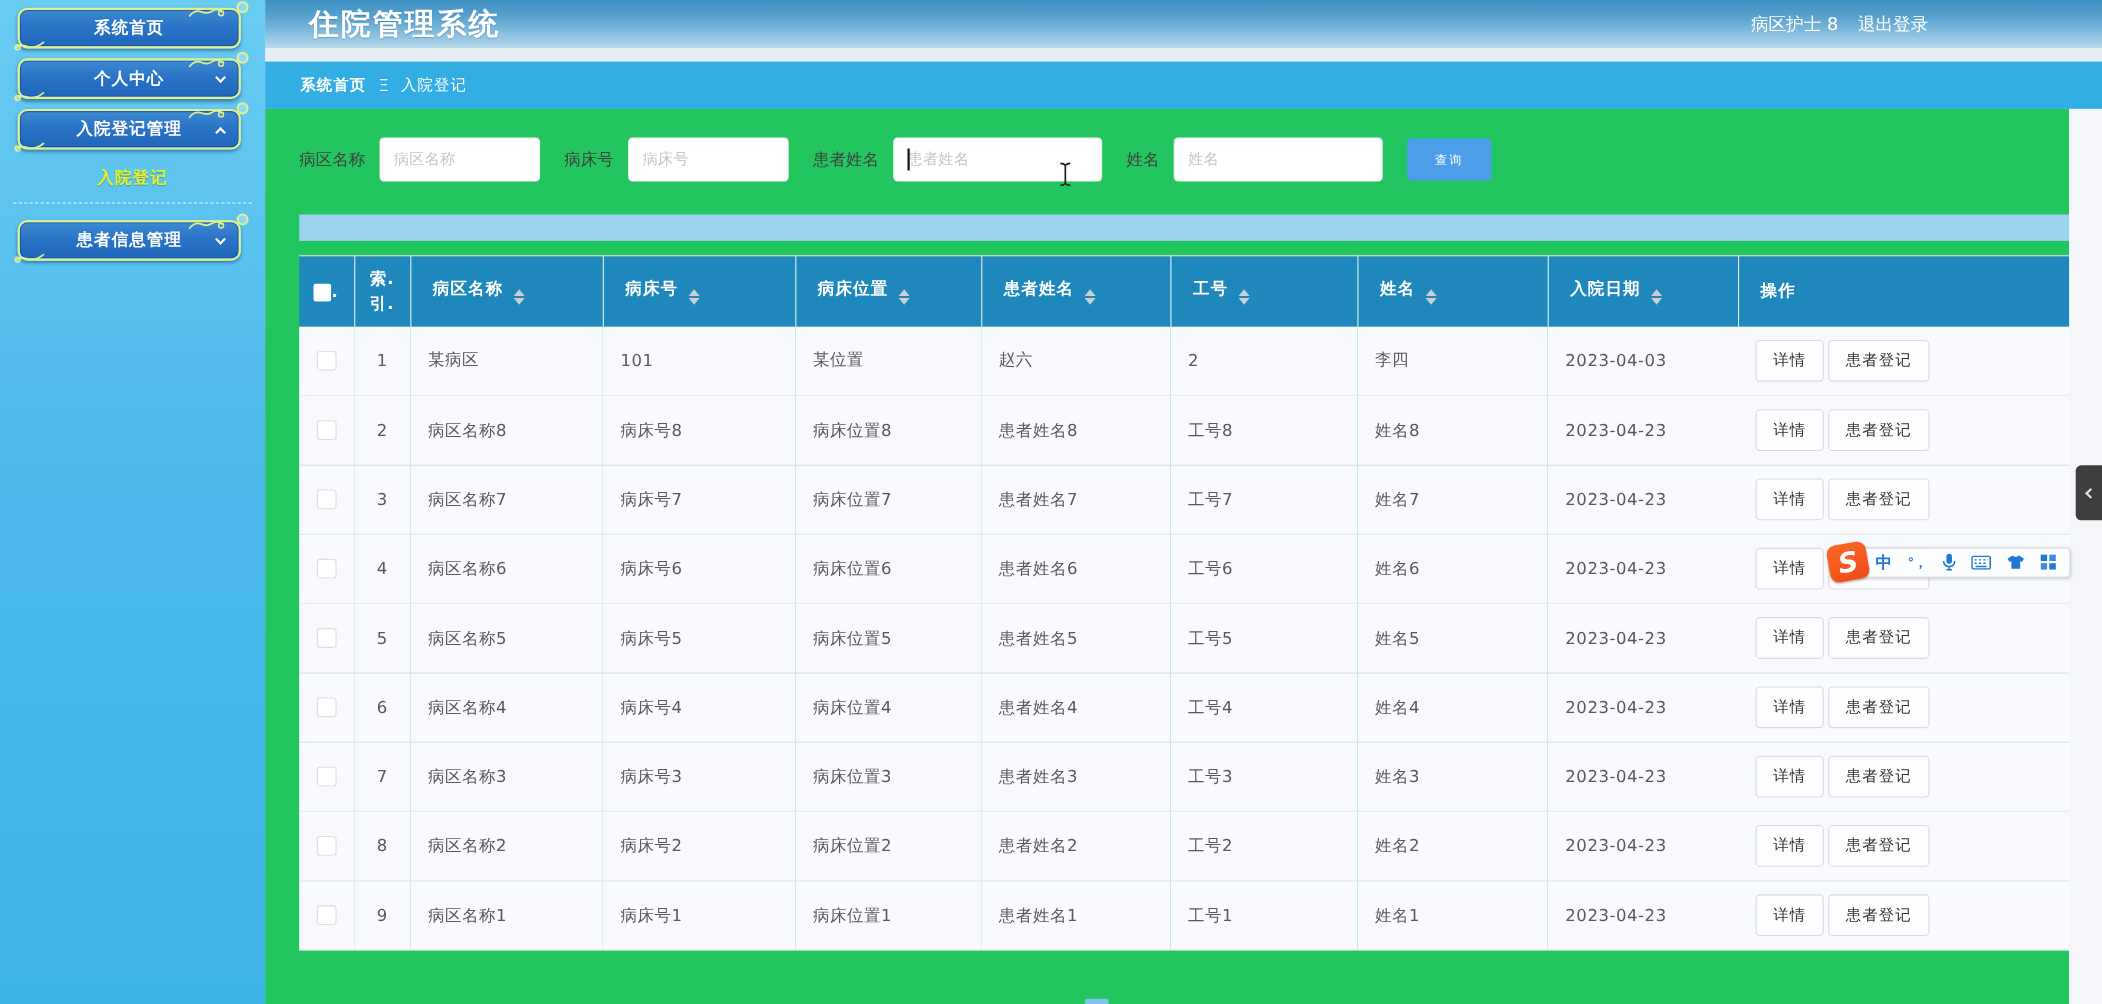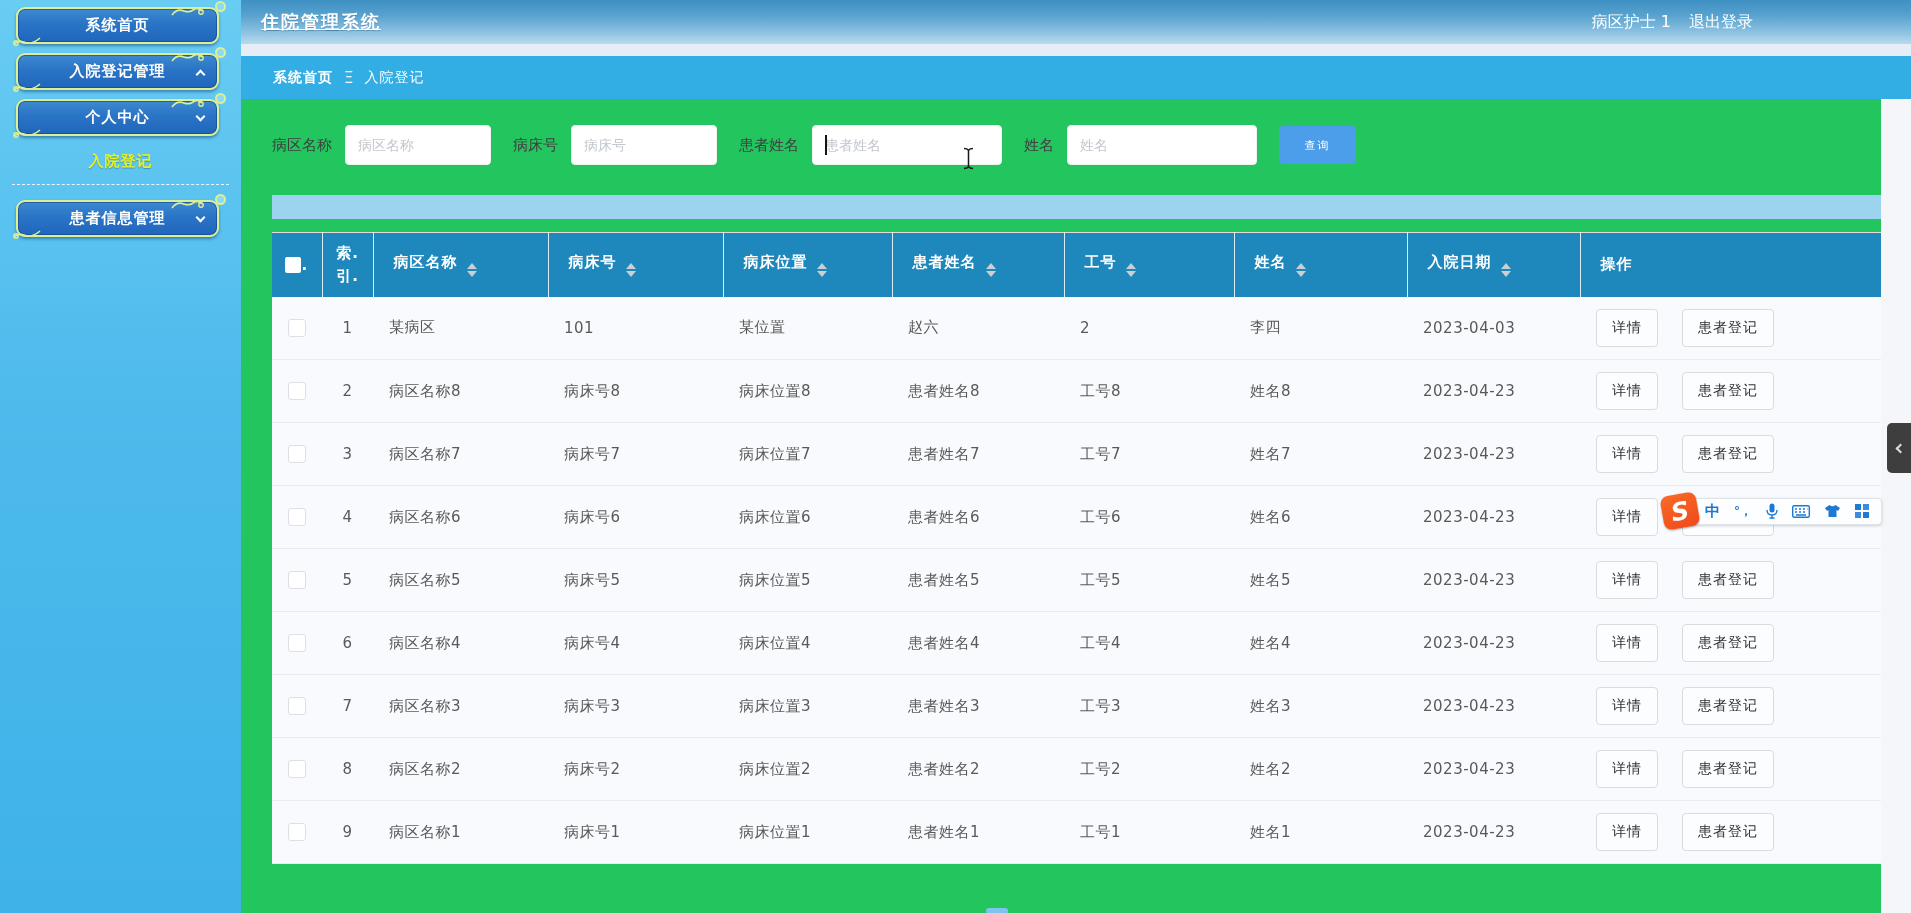--- a/index.html
+++ b/index.html
@@ -42,21 +42,21 @@
     text-shadow:0 1px 1px rgba(0,60,90,.35);
   }
   .sidebar-divider { border:none; border-top:1px dashed rgba(255,255,255,.9); margin:0 12px 15px; }
 
   
   .main { position:absolute; left:241px; top:0; width:1670px; height:913px; }
   .header {
     height:44px; display:flex; align-items:center; color:#fff;
     background:linear-gradient(180deg,#3E90C3 0%,#58A2CE 35%,#8FC3E2 75%,#B8DBEE 100%);
   }
-  .header-title { margin-left:20px; font-size:18px; font-weight:bold; letter-spacing:2px; white-space:nowrap; text-shadow:0 1px 1px rgba(0,50,90,.25);text-decoration:underline; }
+  .header-title { margin-left:40px; font-size:27px; font-weight:bold; letter-spacing:2px; white-space:nowrap; text-shadow:0 1px 1px rgba(0,50,90,.25); }
   .header-right { margin-left:auto; margin-right:158px; font-size:16px; display:flex; gap:18px; white-space:nowrap; }
   .header-right span { cursor:pointer; }
   .gap-strip { height:12px; background:#E7EDF7; }
   .breadcrumb {
     height:43px; background:#33AEE4; display:flex; align-items:center;
     padding-left:32px; color:#fff; font-size:14px;
   }
   .crumb-home { font-weight:bold; cursor:pointer; letter-spacing:1px; }
   .crumb-sep { margin:0 11px; font-size:15px; opacity:.92; font-style:normal; }
   .crumb-cur { letter-spacing:1px; cursor:pointer; }
@@ -103,21 +103,21 @@
   .idx-lines div { line-height:1.55; text-align:center; }
   .sort { display:inline-flex; flex-direction:column; margin-left:9px; vertical-align:-2px; }
   .sort i { display:block; width:0; height:0; border-left:5px solid transparent; border-right:5px solid transparent; }
   .sort .up { border-bottom:6px solid #CBCFD4; margin-bottom:2px; }
   .sort .dn { border-top:6px solid #CBCFD4; }
   .cb { width:18px; height:18px; background:#fff; border:1px solid #DCDFE6; border-radius:3px; display:inline-block; vertical-align:middle; cursor:pointer; }
   .cb.hd { width:16px; height:16px; border:none; border-radius:2px; }
   .hd-dot { color:#fff; font-weight:bold; }
   .act-btn {
     display:inline-block; border:1px solid #D9DBDF; border-radius:4px; background:#FCFDFF;
-    padding:9px 15px; font-size:14px; color:#333; margin-right:24px; cursor:pointer;
+    padding:9px 15px; font-size:14px; color:#333; margin-right:4px; cursor:pointer;
     font-family:"DejaVu Sans","Liberation Sans",sans-serif; white-space:nowrap; letter-spacing:1px;
   }
   .page-sliver { position:absolute; top:809px; left:745px; width:22px; height:6px; border-radius:3px; background:#7FC4EC; cursor:pointer; }
 
   
   .ime { position:absolute; left:1662px; top:494px; display:flex; align-items:center; z-index:60; }
   .ime-logo {
     width:36px; height:34px; border-radius:8px;
     background:linear-gradient(160deg,#FA6A25 0%,#EF4A1C 100%);
     transform:rotate(-10deg); display:flex; align-items:center; justify-content:center;
@@ -165,36 +165,36 @@
   <div class="menu-btn">
     <svg class="curl-tr" width="34" height="12" viewBox="0 0 34 12">
       <path d="M1 9 Q6 2 13 5 Q18 7 22 4 Q27 1 31 5" fill="none" stroke="#DCEF93" stroke-width="1.6"></path>
       <circle cx="30" cy="6" r="2.2" fill="none" stroke="#DCEF93" stroke-width="1.4"></circle>
     </svg>
     <svg class="curl-bl" width="30" height="13" viewBox="0 0 30 13">
       <path d="M28 4 Q20 11 12 8 Q6 6 2 10" fill="none" stroke="#DCEF93" stroke-width="1.6"></path>
       <circle cx="4" cy="9" r="2.2" fill="none" stroke="#DCEF93" stroke-width="1.4"></circle>
     </svg>
     <span class="knob"></span>
-    <span class="mi-label">入院登记管理</span>
-    <i class="chev up"></i>
+    <span class="mi-label">个人中心</span>
+    <i class="chev down"></i>
   </div>
 
   <div class="menu-btn">
     <svg class="curl-tr" width="34" height="12" viewBox="0 0 34 12">
       <path d="M1 9 Q6 2 13 5 Q18 7 22 4 Q27 1 31 5" fill="none" stroke="#DCEF93" stroke-width="1.6"></path>
       <circle cx="30" cy="6" r="2.2" fill="none" stroke="#DCEF93" stroke-width="1.4"></circle>
     </svg>
     <svg class="curl-bl" width="30" height="13" viewBox="0 0 30 13">
       <path d="M28 4 Q20 11 12 8 Q6 6 2 10" fill="none" stroke="#DCEF93" stroke-width="1.6"></path>
       <circle cx="4" cy="9" r="2.2" fill="none" stroke="#DCEF93" stroke-width="1.4"></circle>
     </svg>
     <span class="knob"></span>
-    <span class="mi-label">个人中心</span>
-    <i class="chev down"></i>
+    <span class="mi-label">入院登记管理</span>
+    <i class="chev up"></i>
   </div>
 </div>
   <div class="submenu-item">入院登记</div>
   <hr class="sidebar-divider">
   <div id="sb-sec">
   <div class="menu-btn">
     <svg class="curl-tr" width="34" height="12" viewBox="0 0 34 12">
       <path d="M1 9 Q6 2 13 5 Q18 7 22 4 Q27 1 31 5" fill="none" stroke="#DCEF93" stroke-width="1.6"></path>
       <circle cx="30" cy="6" r="2.2" fill="none" stroke="#DCEF93" stroke-width="1.4"></circle>
     </svg>
@@ -208,21 +208,21 @@
   </div>
 
 
 </div>
 </div>
 
 <div class="main">
   <div class="header">
     <div class="header-title">住院管理系统</div>
     <div class="header-right">
-      <span>病区护士 1</span>
+      <span>病区护士 8</span>
       <span>退出登录</span>
     </div>
   </div>
   <div class="gap-strip"></div>
   <div class="breadcrumb">
     <span class="crumb-home">系统首页</span>
     <span class="crumb-sep">Ξ</span>
     <span class="crumb-cur">入院登记</span>
   </div>
 

